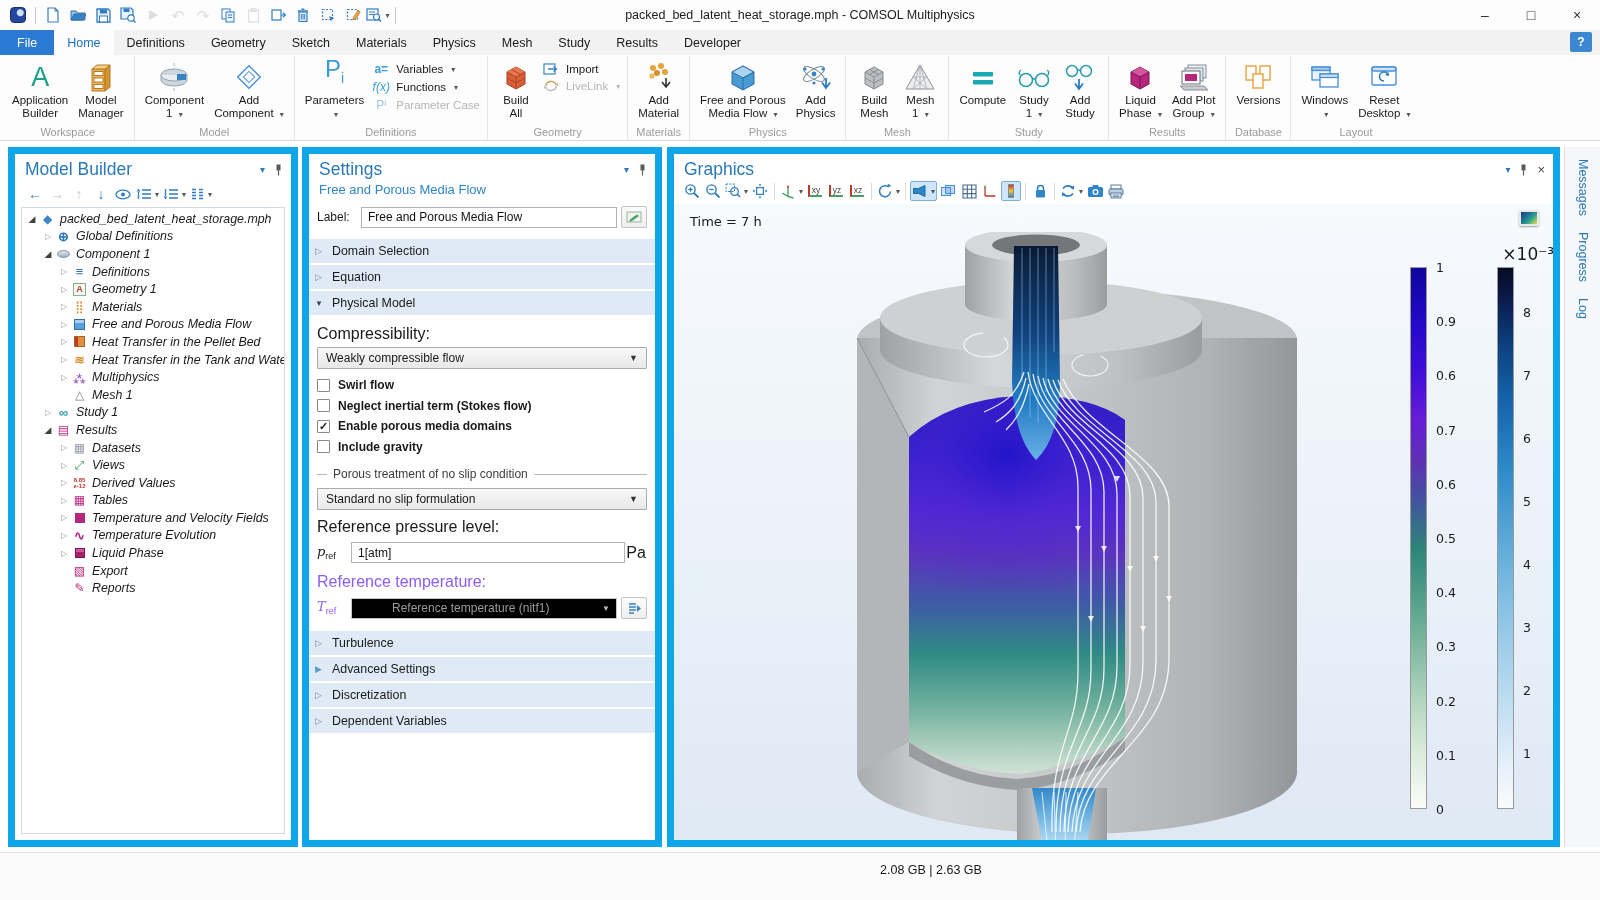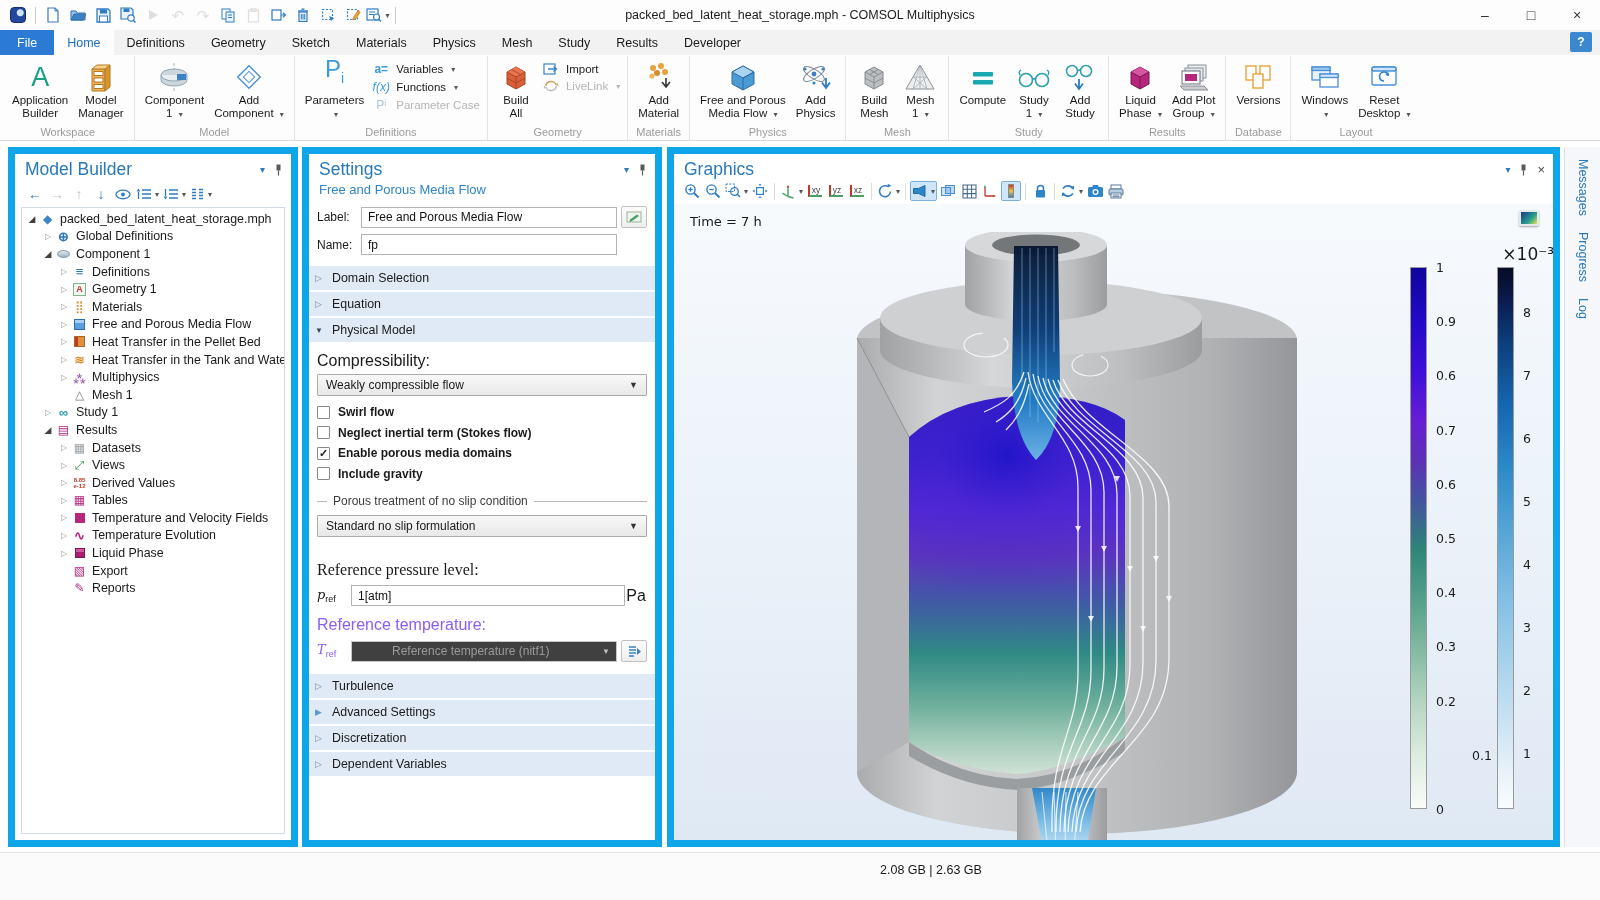--- a/index.html
+++ b/index.html
@@ -53,21 +53,21 @@
   .tb-btn { height:20px; min-width:20px; display:flex; align-items:center; justify-content:center; border-radius:2px; padding:0 1px; }
   .tb-btn.disabled { opacity:.42; filter:grayscale(1); }
   .tb-btn.active { background:#cfe6f9; border:1px solid #7ab0dd; }
   .tb-sep { width:1px; height:17px; background:#dcdcdc; margin:0 3px; }
   .arrow-glyph { font-size:14px; color:#2e7cc0; line-height:14px; }
   .tree-box { flex:1; border:1px solid #d2dae3; margin:0 6px 6px 6px; overflow:hidden; padding-top:2px; }
   .tree-row { height:17.6px; display:flex; align-items:center; white-space:nowrap; }
   .expander { width:14px; text-align:center; font-size:8px; color:#9a9a9a; flex:none; }
   .expander.expanded { color:#3f3f3f; font-size:9px; }
   .ticon { width:17px; height:15px; margin-right:4px; display:flex; align-items:center; justify-content:center; flex:none; }
-  .tlabel { font-size:12.4px; }
+  .tlabel { font-size:12.4px;font-style:italic; }
 
   
   #settings { width:360px; margin-left:4px; }
   .set-sub { padding:0 10px 6px 10px; font-size:13px; color:#2e86c8; }
   .set-body { flex:1; overflow:hidden; }
   .field-row { display:flex; align-items:center; padding:3px 8px; }
   .field-label { width:44px; font-size:12px; }
   .sfield { flex:1; height:21px; border:1px solid #b3b3b3; background:#fff; font-size:12px; padding:0 6px; font-family:"Liberation Sans",sans-serif; color:#111; }
   .fbtn { width:26px; height:22px; margin-left:4px; border:1px solid #c2c2c2; background:linear-gradient(#fcfcfc,#eee); display:flex; align-items:center; justify-content:center; border-radius:2px; }
   .sec-bar { height:24px; background:#dfeaf6; display:flex; align-items:center; padding:0 6px; margin-top:2px; font-size:12.4px; }
@@ -79,21 +79,21 @@
   .sdrop .darr { margin-left:auto; font-size:9px; color:#333; }
   .cb-row { display:flex; align-items:center; height:20.5px;font-weight:bold; }
   .cb { width:13px; height:13px; border:1px solid #8a8a8a; background:#fff; margin-right:8px; display:flex; align-items:center; justify-content:center; font-size:11px; color:#222; border-radius:1px; }
   .gdiv { display:flex; align-items:center; margin:10px 0 7px 0; color:#3c3c3c; font-size:12px; white-space:nowrap; }
   .gdiv:before { content:""; width:10px; height:1px; background:#b9b9b9; margin-right:6px; }
   .gdiv:after { content:""; flex:1; height:1px; background:#b9b9b9; margin-left:6px; }
   .sym { font-family:"DejaVu Serif",serif; font-style:italic; font-size:13px; }
   .sym-w { width:34px; flex:none; }
   .unit { width:22px; text-align:center; font-size:16px; }
   .dis-label { color:#8b5cf6; }
-  .sfield.disabled { background:#404040; color:#9a9a9a; border-color:#c6c6c6;padding-left:40px; }
+  .sfield.disabled { background:#000000; color:#9a9a9a; border-color:#c6c6c6;padding-left:40px; }
 
   
   #graphics { flex:1; margin-left:5px; }
   .gfx-toolbar { display:flex; align-items:center; gap:1px; padding:1px 6px 3px 8px; }
   .plot-area { flex:1; position:relative; background:linear-gradient(180deg,#f7fafd 0%, #eaf1f9 55%, #dfe9f4 100%); overflow:hidden; }
   .plot-hdr-time { position:absolute; left:16px; top:10px; font-size:13px; font-family:"DejaVu Sans",sans-serif; }
   .plot-hdr-title { position:absolute; left:0; right:120px; top:10px; text-align:center; font-size:13px; font-family:"DejaVu Sans",sans-serif; }
   .plot-thumb { position:absolute; right:14px; top:6px; width:20px; height:16px; border:2px solid #e8e8e8; border-radius:2px; background:linear-gradient(135deg,#123a8c,#2a9d8f 60%,#e8e44f); box-shadow:0 1px 2px rgba(0,0,0,.35); }
   .cbar { position:absolute; width:17px; border:1px solid #9a9a9a; }
   .cbar-sat { left:736px; top:63px; height:542px;
@@ -778,24 +778,20 @@
     <div class="set-body">
       <div class="field-row">
         <span class="field-label">Label:</span>
         <input class="sfield" readonly="" value="Free and Porous Media Flow" style="">
         <span class="fbtn">
           <svg width="16" height="14">
               <rect x="1" y="2" width="14" height="10" fill="#eef4ee" stroke="#9ab59a"></rect>
               <path d="M4 9.5 L11 4.5 L13 6.1 L6 11.1 L3.4 11.9 Z" fill="#45a163"></path>
             </svg>
         </span>
-      </div>
-      <div class="field-row" style="padding-right:38px;">
-        <span class="field-label">Name:</span>
-        <input class="sfield" readonly="" value="fp" style="">
       </div>
 
       <div class="sec-bar" style="margin-top:8px;">
         <span class="arr">▷</span>
         <span>Domain Selection</span>
       </div>
       <div class="sec-bar">
         <span class="arr">▷</span>
         <span>Equation</span>
       </div>
@@ -828,21 +824,21 @@
               <span>Include gravity</span>
             </div>
           </div>
         <div class="gdiv">
             <span>Porous treatment of no slip condition</span>
           </div>
         <div class="sdrop">
           <span>Standard no slip formulation</span>
           <span class="darr">▼</span>
         </div>
-        <div class="small-label" style="margin-top:24px;font-family:Liberation Serif, serif;">Reference pressure level:</div>
+        <div class="small-label" style="margin-top:8px;">Reference pressure level:</div>
         <div class="field-row" style="padding:2px 0;">
           <span class="sym-w"><i class="sym">p</i><sub>ref</sub></span>
           <input class="sfield" readonly="" value="1[atm]" style="">
           <span class="unit">Pa</span>
         </div>
         <div class="small-label dis-label" style="margin-top:8px;">Reference temperature:</div>
         <div class="field-row" style="padding:2px 0;">
           <span class="sym-w dis-label"><i class="sym">T</i><sub>ref</sub></span>
           <div class="sfield disabled" style="display:flex;align-items:center;">
             <span>Reference temperature (nitf1)</span>
@@ -1113,21 +1109,21 @@
       <div id="sat-ticks">
           <span class="ctick" style="left: 762px; top: 56px;">1</span>
           <span class="ctick" style="left: 762px; top: 110.2px;">0.9</span>
           <span class="ctick" style="left: 762px; top: 164.4px;">0.6</span>
           <span class="ctick" style="left: 762px; top: 218.6px;">0.7</span>
           <span class="ctick" style="left: 762px; top: 272.8px;">0.6</span>
           <span class="ctick" style="left: 762px; top: 327px;">0.5</span>
           <span class="ctick" style="left: 762px; top: 381.2px;">0.4</span>
           <span class="ctick" style="left: 762px; top: 435.4px;">0.3</span>
           <span class="ctick" style="left: 762px; top: 489.6px;">0.2</span>
-          <span class="ctick" style="left: 762px; top: 543.8px; margin-left: 36px;">0.1</span>
+          <span class="ctick" style="left: 762px; top: 543.8px;">0.1</span>
           <span class="ctick" style="left: 762px; top: 598px;">0</span>
         </div>
       <div class="cmult">×10⁻³</div>
       <div class="cbar cbar-vel"></div>
       <div id="vel-ticks">
           <span class="ctick" style="left: 849px; top: 101px;">8</span>
           <span class="ctick" style="left: 849px; top: 164px;">7</span>
           <span class="ctick" style="left: 849px; top: 227px;">6</span>
           <span class="ctick" style="left: 849px; top: 290px;">5</span>
           <span class="ctick" style="left: 849px; top: 353px;">4</span>

